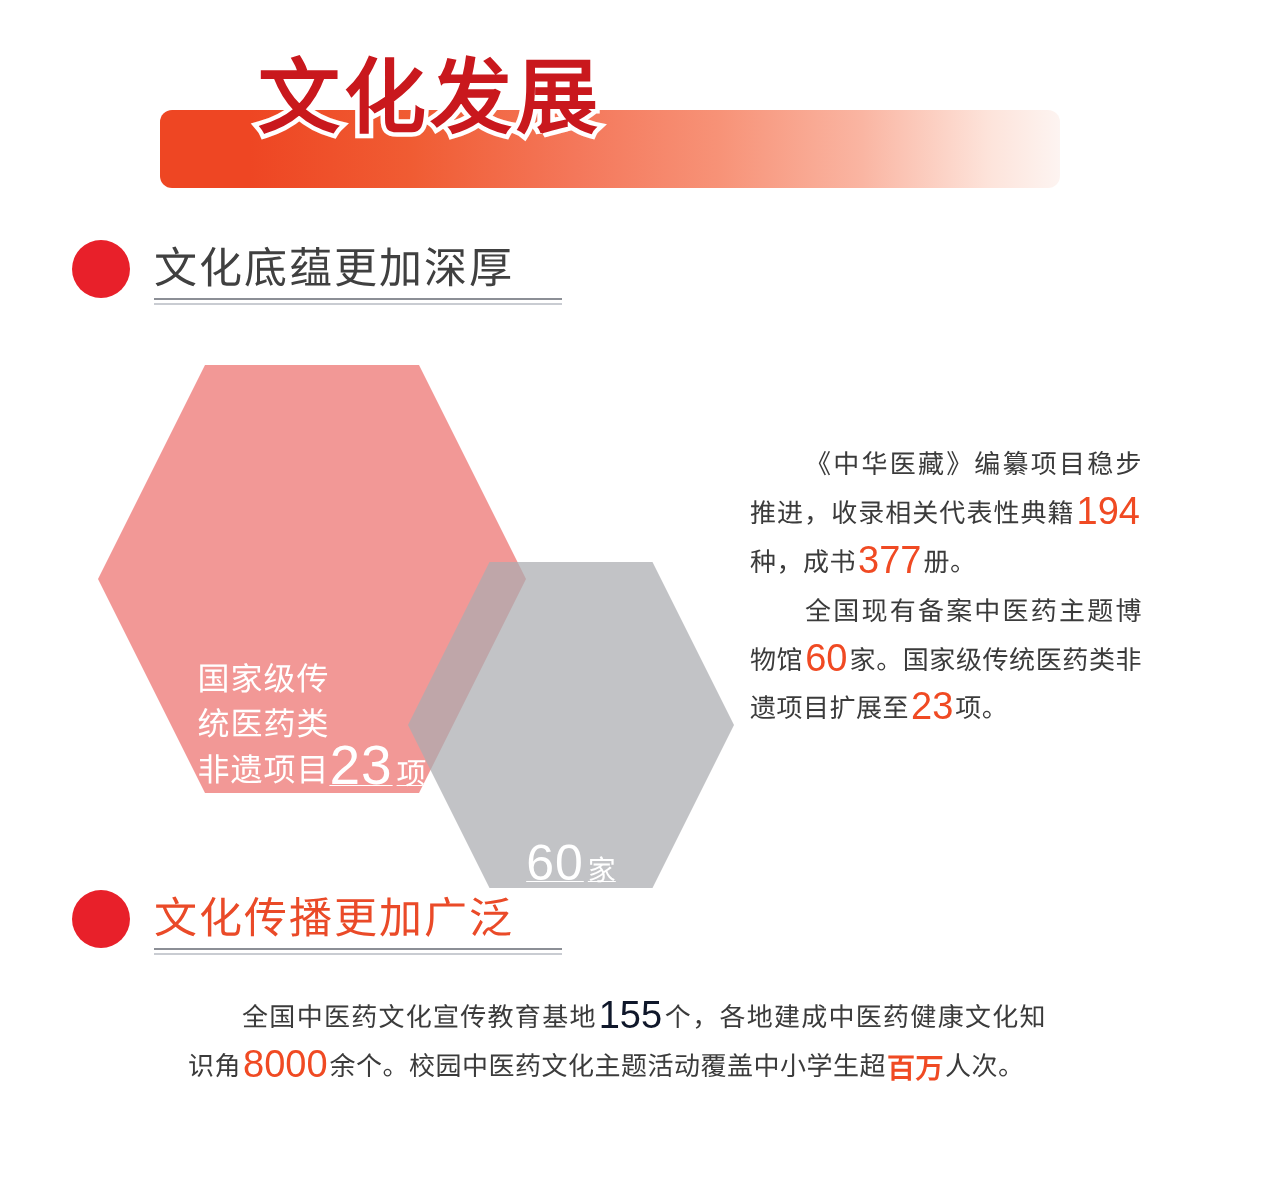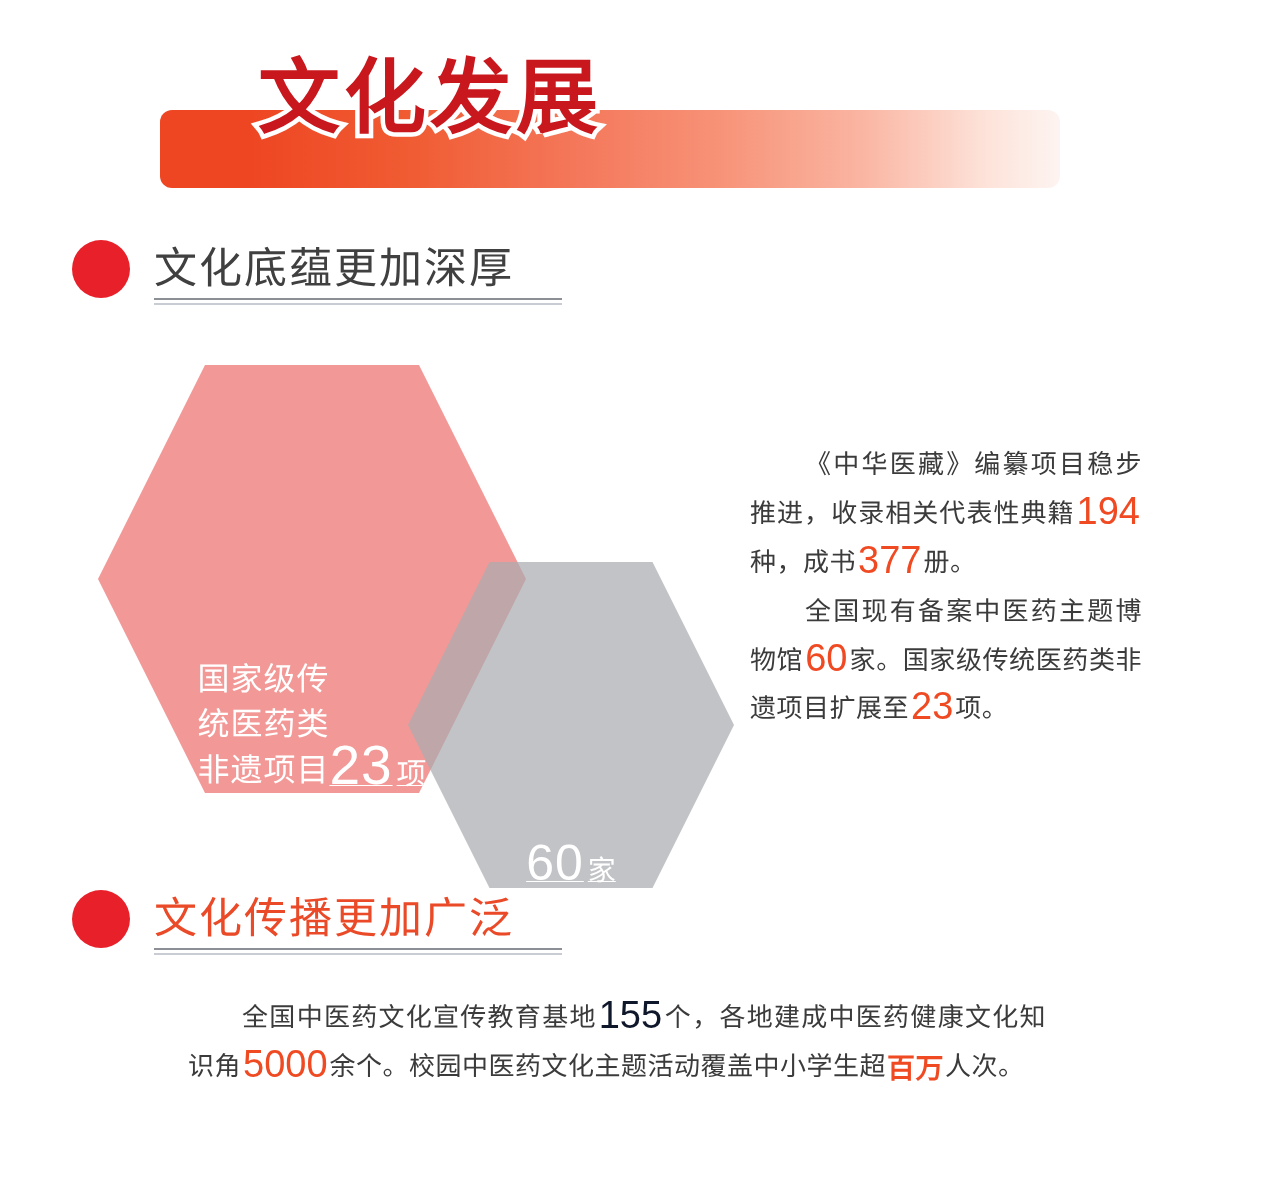--- a/index.html
+++ b/index.html
@@ -259,14 +259,14 @@
   <div class="head-text-wrap">
     <div class="head-text" style="color: rgb(234, 74, 40);">文化传播更加广泛</div>
     <div class="head-rule">
       <div class="l1" style="background: rgb(140, 143, 150);"></div>
       <div class="l2" style="background: rgb(201, 204, 210);"></div>
     </div>
   </div>
 </div>
 
 <div class="para para-bottom">
-  <span class="indent"></span><span>全国中医药文化宣传教育基地</span><span class="hl" style="color: #0f172a;">155</span><span>个，各地建成中医药健康文化知识角</span><span class="hl" style="color: rgb(240, 74, 35);">5000</span><span>余个。校园中医药文化主题活动覆盖中小学生超</span><span class="hl-cn" style="color: rgb(240, 74, 35);">百万</span><span>人次。</span>
+  <span class="indent"></span><span>全国中医药文化宣传教育基地</span><span class="hl" style="color: #0f172a;">155</span><span>个，各地建成中医药健康文化知识角</span><span class="hl" style="color: rgb(240, 74, 35);">8000</span><span>余个。校园中医药文化主题活动覆盖中小学生超</span><span class="hl-cn" style="color: rgb(240, 74, 35);">百万</span><span>人次。</span>
 </div>
 
 </body></html>

